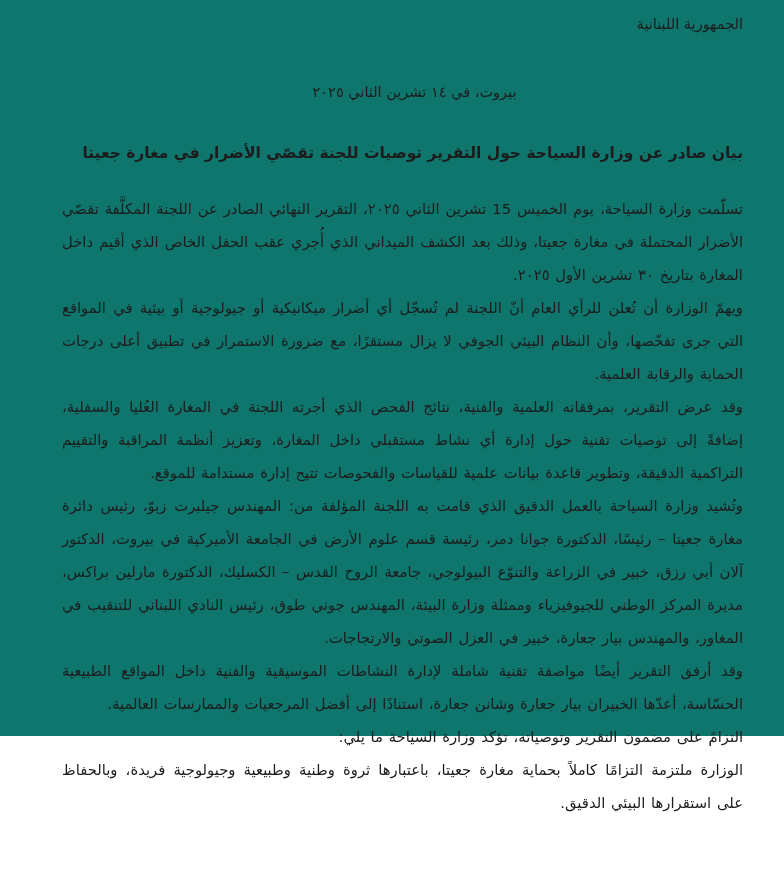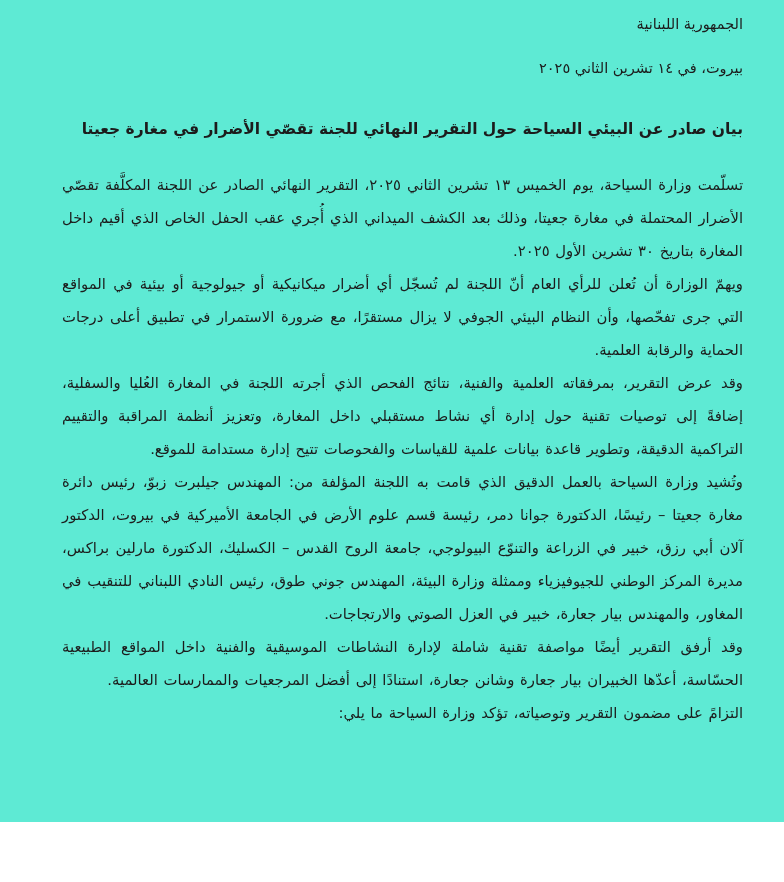--- a/index.html
+++ b/index.html
@@ -8,36 +8,36 @@
   }
   body {
     width: 784px;
     height: 882px;
     overflow: hidden;
     font-family: "DejaVu Sans", sans-serif;
     color: #1c1c1c;
   }
   .page {
     width: 784px;
-    height: 822px;
+    height: 736px;
     padding: 8px 41px 19px 62px;
     direction: rtl;
-    background: #5eead4;
+    background: #0f766e;
   }
   .letterhead {
     text-align: right;
     font-size: 14.5px;
     line-height: 32px;
   }
   .letterhead div {
     white-space: nowrap;
   }
   .dateline {
-    margin-top: 16px;
-    text-align: right;
+    margin-top: 40px;
+    text-align: center;
     padding-left: 24px;
     font-size: 14.5px;
     line-height: 24px;
   }
   .statement-title {
     margin-top: 36px;
     text-align: right;
     font-weight: bold;
     font-size: 15.5px;
     line-height: 26px;
@@ -58,24 +58,25 @@
 <body>
 
 <div class="page">
 
   <div class="letterhead">
     <div>الجمهورية اللبنانية</div>
   </div>
 
   <div class="dateline">بيروت، في ١٤ تشرين الثاني ٢٠٢٥</div>
 
-  <h1 class="statement-title">بيان صادر عن البيئي السياحة حول التقرير النهائي للجنة تقصّي الأضرار في مغارة جعيتا</h1>
+  <h1 class="statement-title">بيان صادر عن وزارة السياحة حول التقرير توصيات للجنة تقصّي الأضرار في مغارة جعيتا</h1>
 
   <div class="body-text">
-    <p>تسلّمت وزارة السياحة، يوم الخميس ١٣ تشرين الثاني ٢٠٢٥، التقرير النهائي الصادر عن اللجنة المكلَّفة تقصّي الأضرار المحتملة في مغارة جعيتا، وذلك بعد الكشف الميداني الذي أُجري عقب الحفل الخاص الذي أقيم داخل المغارة بتاريخ ٣٠ تشرين الأول ٢٠٢٥.</p>
+    <p>تسلّمت وزارة السياحة، يوم الخميس 15 تشرين الثاني ٢٠٢٥، التقرير النهائي الصادر عن اللجنة المكلَّفة تقصّي الأضرار المحتملة في مغارة جعيتا، وذلك بعد الكشف الميداني الذي أُجري عقب الحفل الخاص الذي أقيم داخل المغارة بتاريخ ٣٠ تشرين الأول ٢٠٢٥.</p>
     <p>ويهمّ الوزارة أن تُعلن للرأي العام أنّ اللجنة لم تُسجّل أي أضرار ميكانيكية أو جيولوجية أو بيئية في المواقع التي جرى تفحّصها، وأن النظام البيئي الجوفي لا يزال مستقرًا، مع ضرورة الاستمرار في تطبيق أعلى درجات الحماية والرقابة العلمية.</p>
     <p>وقد عرض التقرير، بمرفقاته العلمية والفنية، نتائج الفحص الذي أجرته اللجنة في المغارة العُليا والسفلية، إضافةً إلى توصيات تقنية حول إدارة أي نشاط مستقبلي داخل المغارة، وتعزيز أنظمة المراقبة والتقييم التراكمية الدقيقة، وتطوير قاعدة بيانات علمية للقياسات والفحوصات تتيح إدارة مستدامة للموقع.</p>
     <p>وتُشيد وزارة السياحة بالعمل الدقيق الذي قامت به اللجنة المؤلفة من: المهندس جيلبرت زبوّ، رئيس دائرة مغارة جعيتا – رئيسًا، الدكتورة جوانا دمر، رئيسة قسم علوم الأرض في الجامعة الأميركية في بيروت، الدكتور آلان أبي رزق، خبير في الزراعة والتنوّع البيولوجي، جامعة الروح القدس – الكسليك، الدكتورة مارلين براكس، مديرة المركز الوطني للجيوفيزياء وممثلة وزارة البيئة، المهندس جوني طوق، رئيس النادي اللبناني للتنقيب في المغاور، والمهندس بيار جعارة، خبير في العزل الصوتي والارتجاجات.</p>
     <p>وقد أرفق التقرير أيضًا مواصفة تقنية شاملة لإدارة النشاطات الموسيقية والفنية داخل المواقع الطبيعية الحسّاسة، أعدّها الخبيران بيار جعارة وشانن جعارة، استنادًا إلى أفضل المرجعيات والممارسات العالمية.</p>
     <p>التزامً على مضمون التقرير وتوصياته، تؤكد وزارة السياحة ما يلي:</p>
+    <p>الوزارة ملتزمة التزامًا كاملاً بحماية مغارة جعيتا، باعتبارها ثروة وطنية وطبيعية وجيولوجية فريدة، وبالحفاظ على استقرارها البيئي الدقيق.</p>
   </div>
 
 </div>
 
 </body></html>

